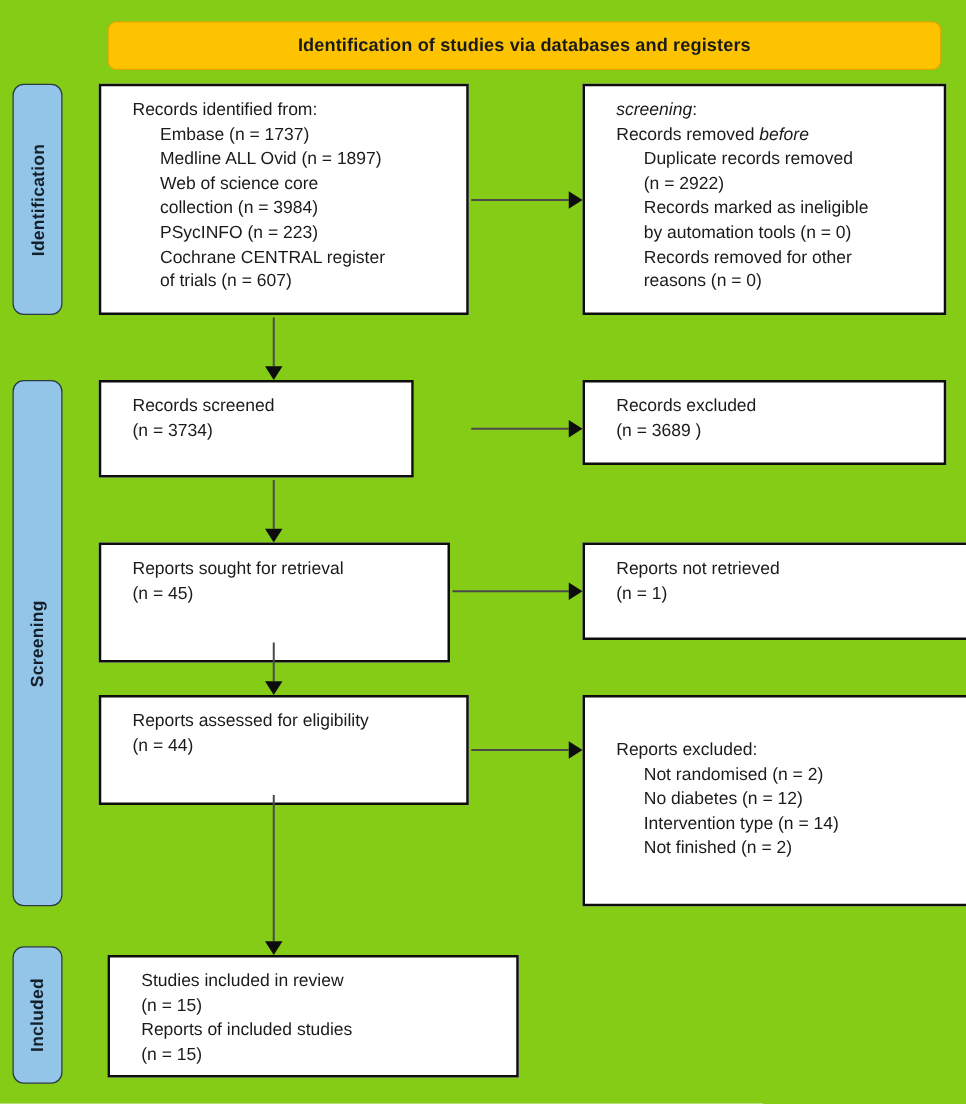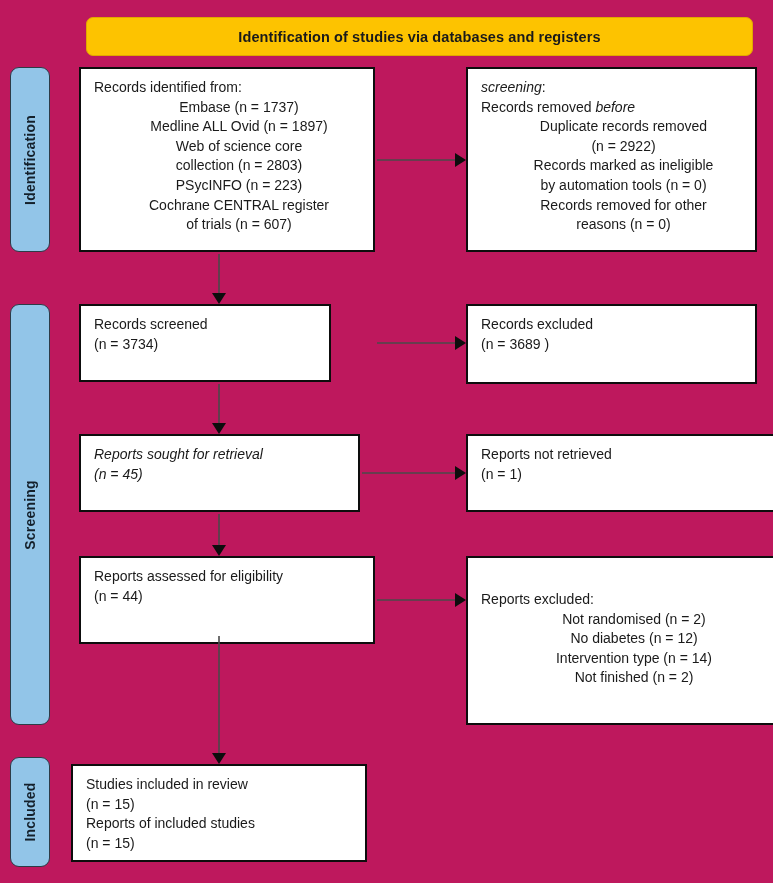--- a/index.html
+++ b/index.html
@@ -9,21 +9,21 @@
     background: #ffffff;
   }
   body {
     font-family: "Liberation Sans", sans-serif;
     color: #1a1a1a;
   }
   #diagram {
     position: relative;
     width: 773px;
     height: 883px;
-    background: #be185d;
+    background: #84cc16;
     overflow: hidden;
   }
 
   
   .banner {
     position: absolute;
     left: 86px;
     top: 17px;
     width: 667px;
     height: 39px;
@@ -64,41 +64,41 @@
   #stage-identification { left: 10px; top: 67px; width: 40px; height: 185px; }
   #stage-screening      { left: 10px; top: 304px; width: 40px; height: 421px; }
   #stage-included       { left: 10px; top: 757px; width: 40px; height: 110px; }
 
   
   .box {
     position: absolute;
     background: #ffffff;
     border: 2.5px solid #0d0d0d;
     box-sizing: border-box;
-    padding: 9px 11px 8px 13px;
+    padding: 9px 11px 8px 25px;
   }
   .box p {
     margin: 0;
     font-size: 14px;
     line-height: 19.6px;
     color: #1a1a1a;
     white-space: pre-wrap;
   }
-  .box p.indent { padding-left: 22px; text-align: center; }
+  .box p.indent { padding-left: 22px; }
   .ital-inline { font-style: italic; }
 
   #box-identified       { left: 79px;  top: 67px;  width: 296px; height: 185px; }
   #box-removed          { left: 466px; top: 67px;  width: 291px; height: 185px; }
   #box-screened         { left: 79px;  top: 304px; width: 252px; height: 78px;  }
-  #box-excluded         { left: 466px; top: 304px; width: 291px; height: 80px;  }
-  #box-sought           { left: 79px;  top: 434px; width: 281px; height: 78px; font-style: italic;  }
+  #box-excluded         { left: 466px; top: 304px; width: 291px; height: 68px;  }
+  #box-sought           { left: 79px;  top: 434px; width: 281px; height: 96px;  }
   #box-not-retrieved    { left: 466px; top: 434px; width: 352px; height: 78px;  }
   #box-assessed         { left: 79px;  top: 556px; width: 296px; height: 88px;  }
   #box-reports-excluded { left: 466px; top: 556px; width: 312px; height: 169px; }
-  #box-included         { left: 71px;  top: 764px; width: 296px; height: 98px;  }
+  #box-included         { left: 86px;  top: 764px; width: 329px; height: 98px;  }
   #box-reports-excluded { padding-top: 32px; }
 
   
   .arrow-svg {
     position: absolute;
     overflow: visible;
     pointer-events: none;
   }
   .arrow-line {
     stroke: #4a4a4a;
@@ -124,21 +124,21 @@
   </div>
   <div class="stage" id="stage-included">
     <span class="stage-label">Included</span>
   </div>
 
   <div class="box" id="box-identified">
     <p>Records identified from:</p>
     <p class="indent">Embase (n = 1737)</p>
     <p class="indent">Medline ALL Ovid (n = 1897)</p>
     <p class="indent">Web of science core</p>
-    <p class="indent">collection (n = 2803)</p>
+    <p class="indent">collection (n = 3984)</p>
     <p class="indent">PSycINFO (n = 223)</p>
     <p class="indent">Cochrane CENTRAL register</p>
     <p class="indent">of trials (n = 607)</p>
   </div>
 
   <div class="box" id="box-removed">
     <p><span class="ital-inline">screening</span><span>:</span></p>
     <p><span>Records removed </span><span class="ital-inline">before</span></p>
     <p class="indent">Duplicate records removed</p>
     <p class="indent">(n = 2922)</p>

